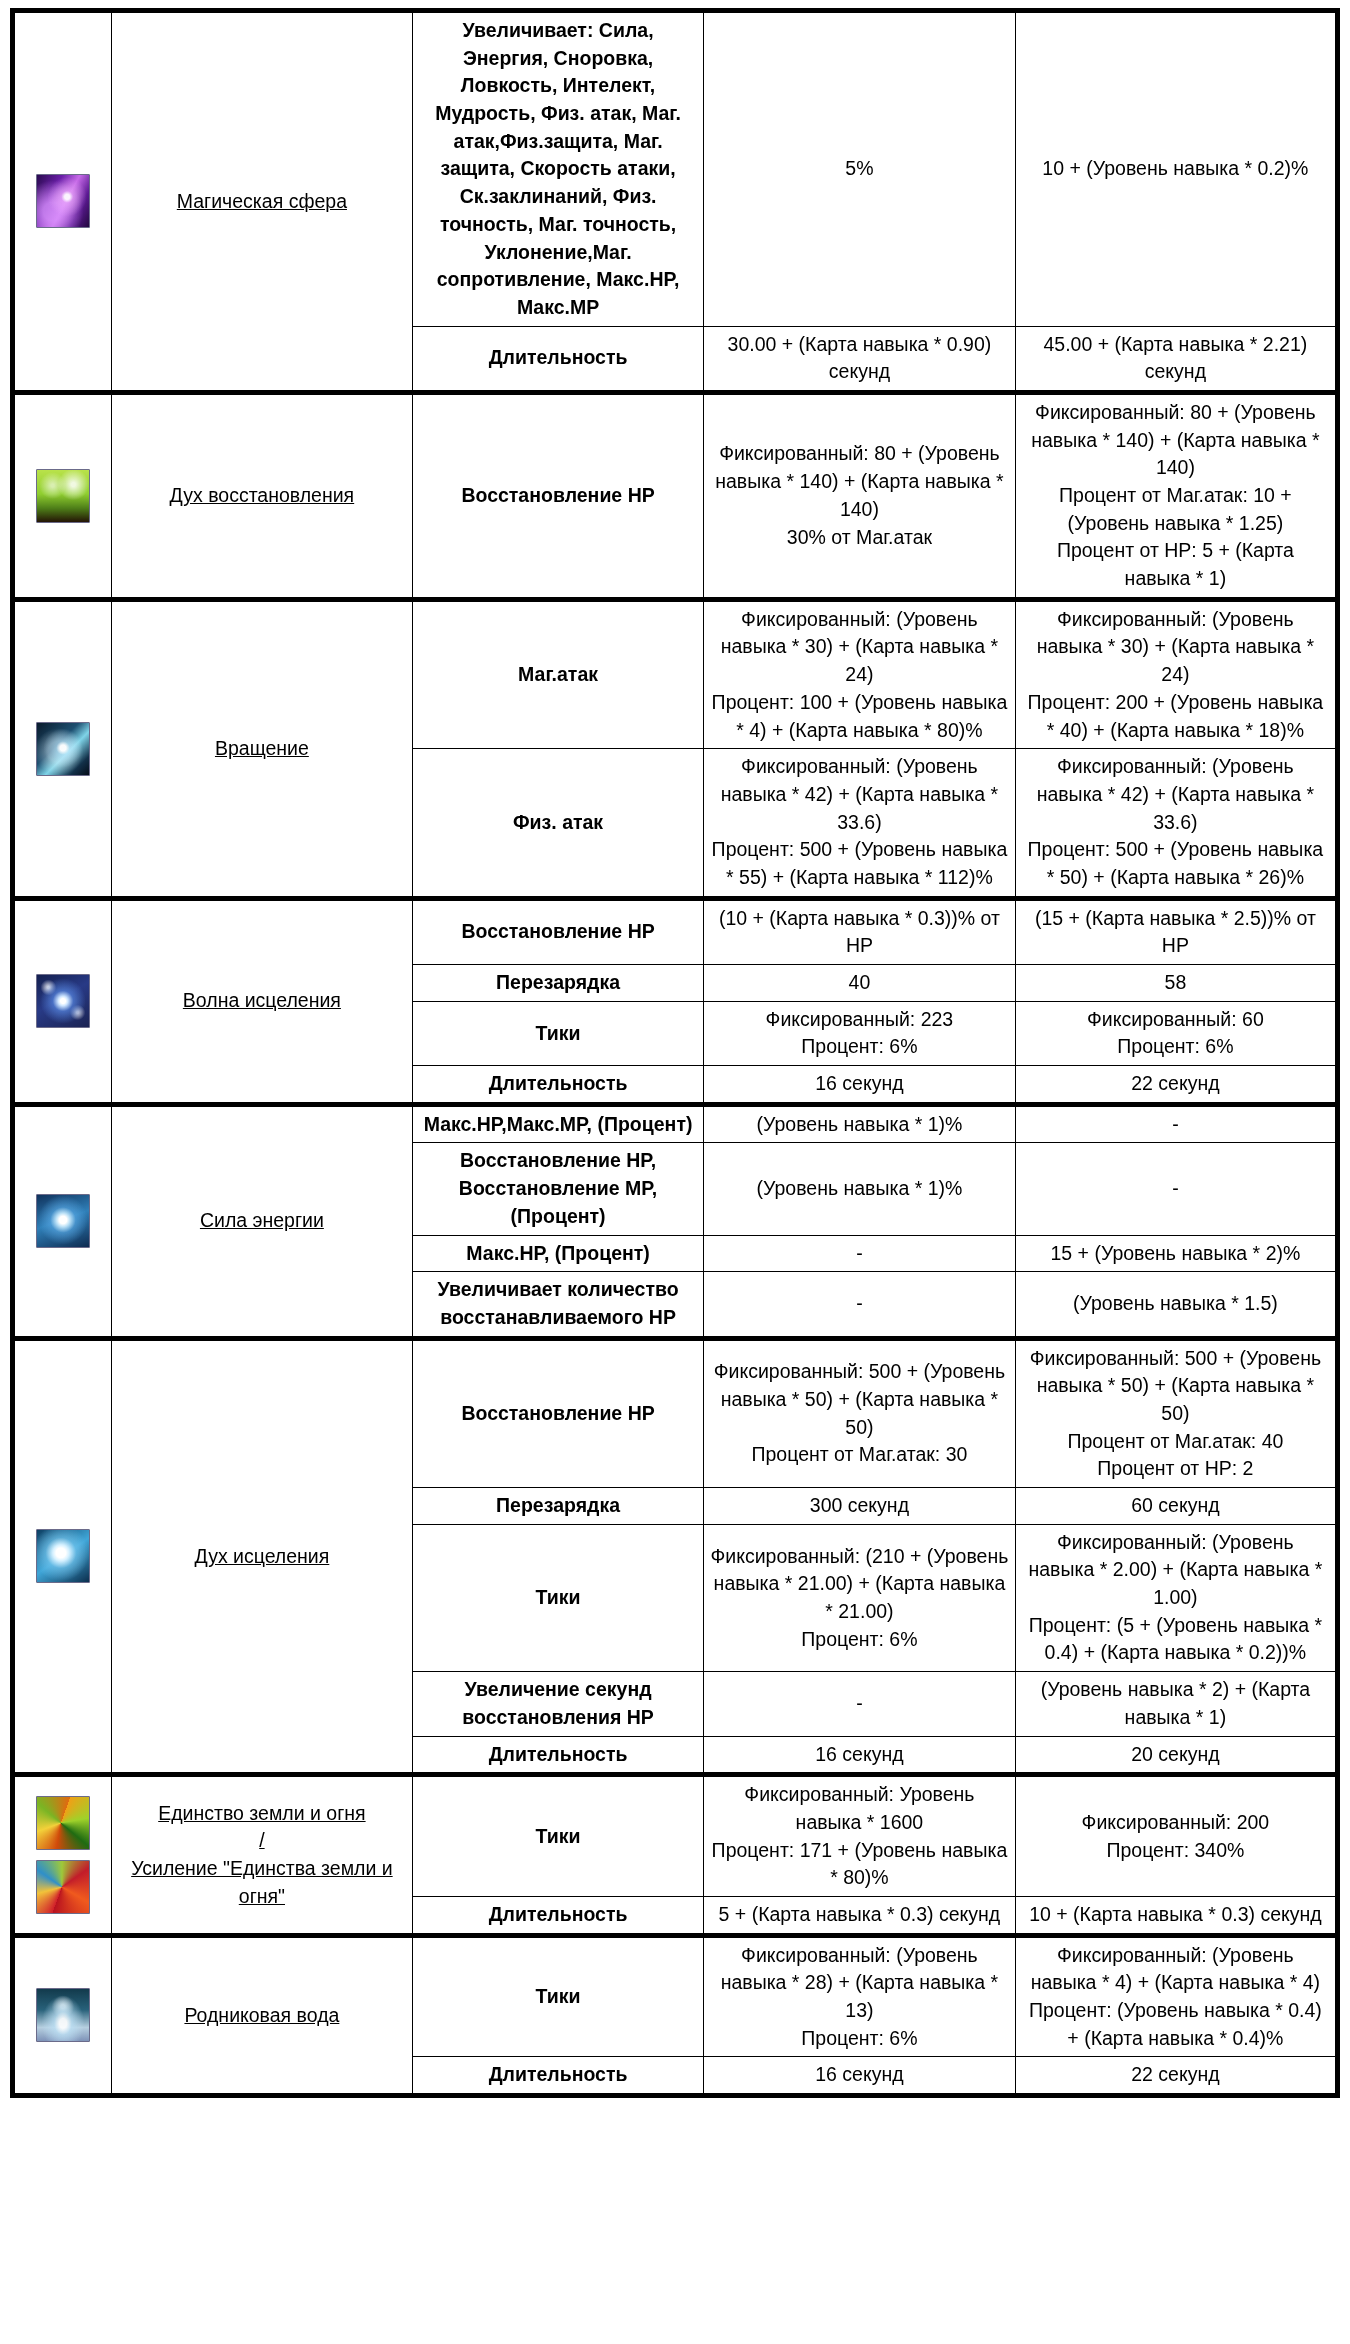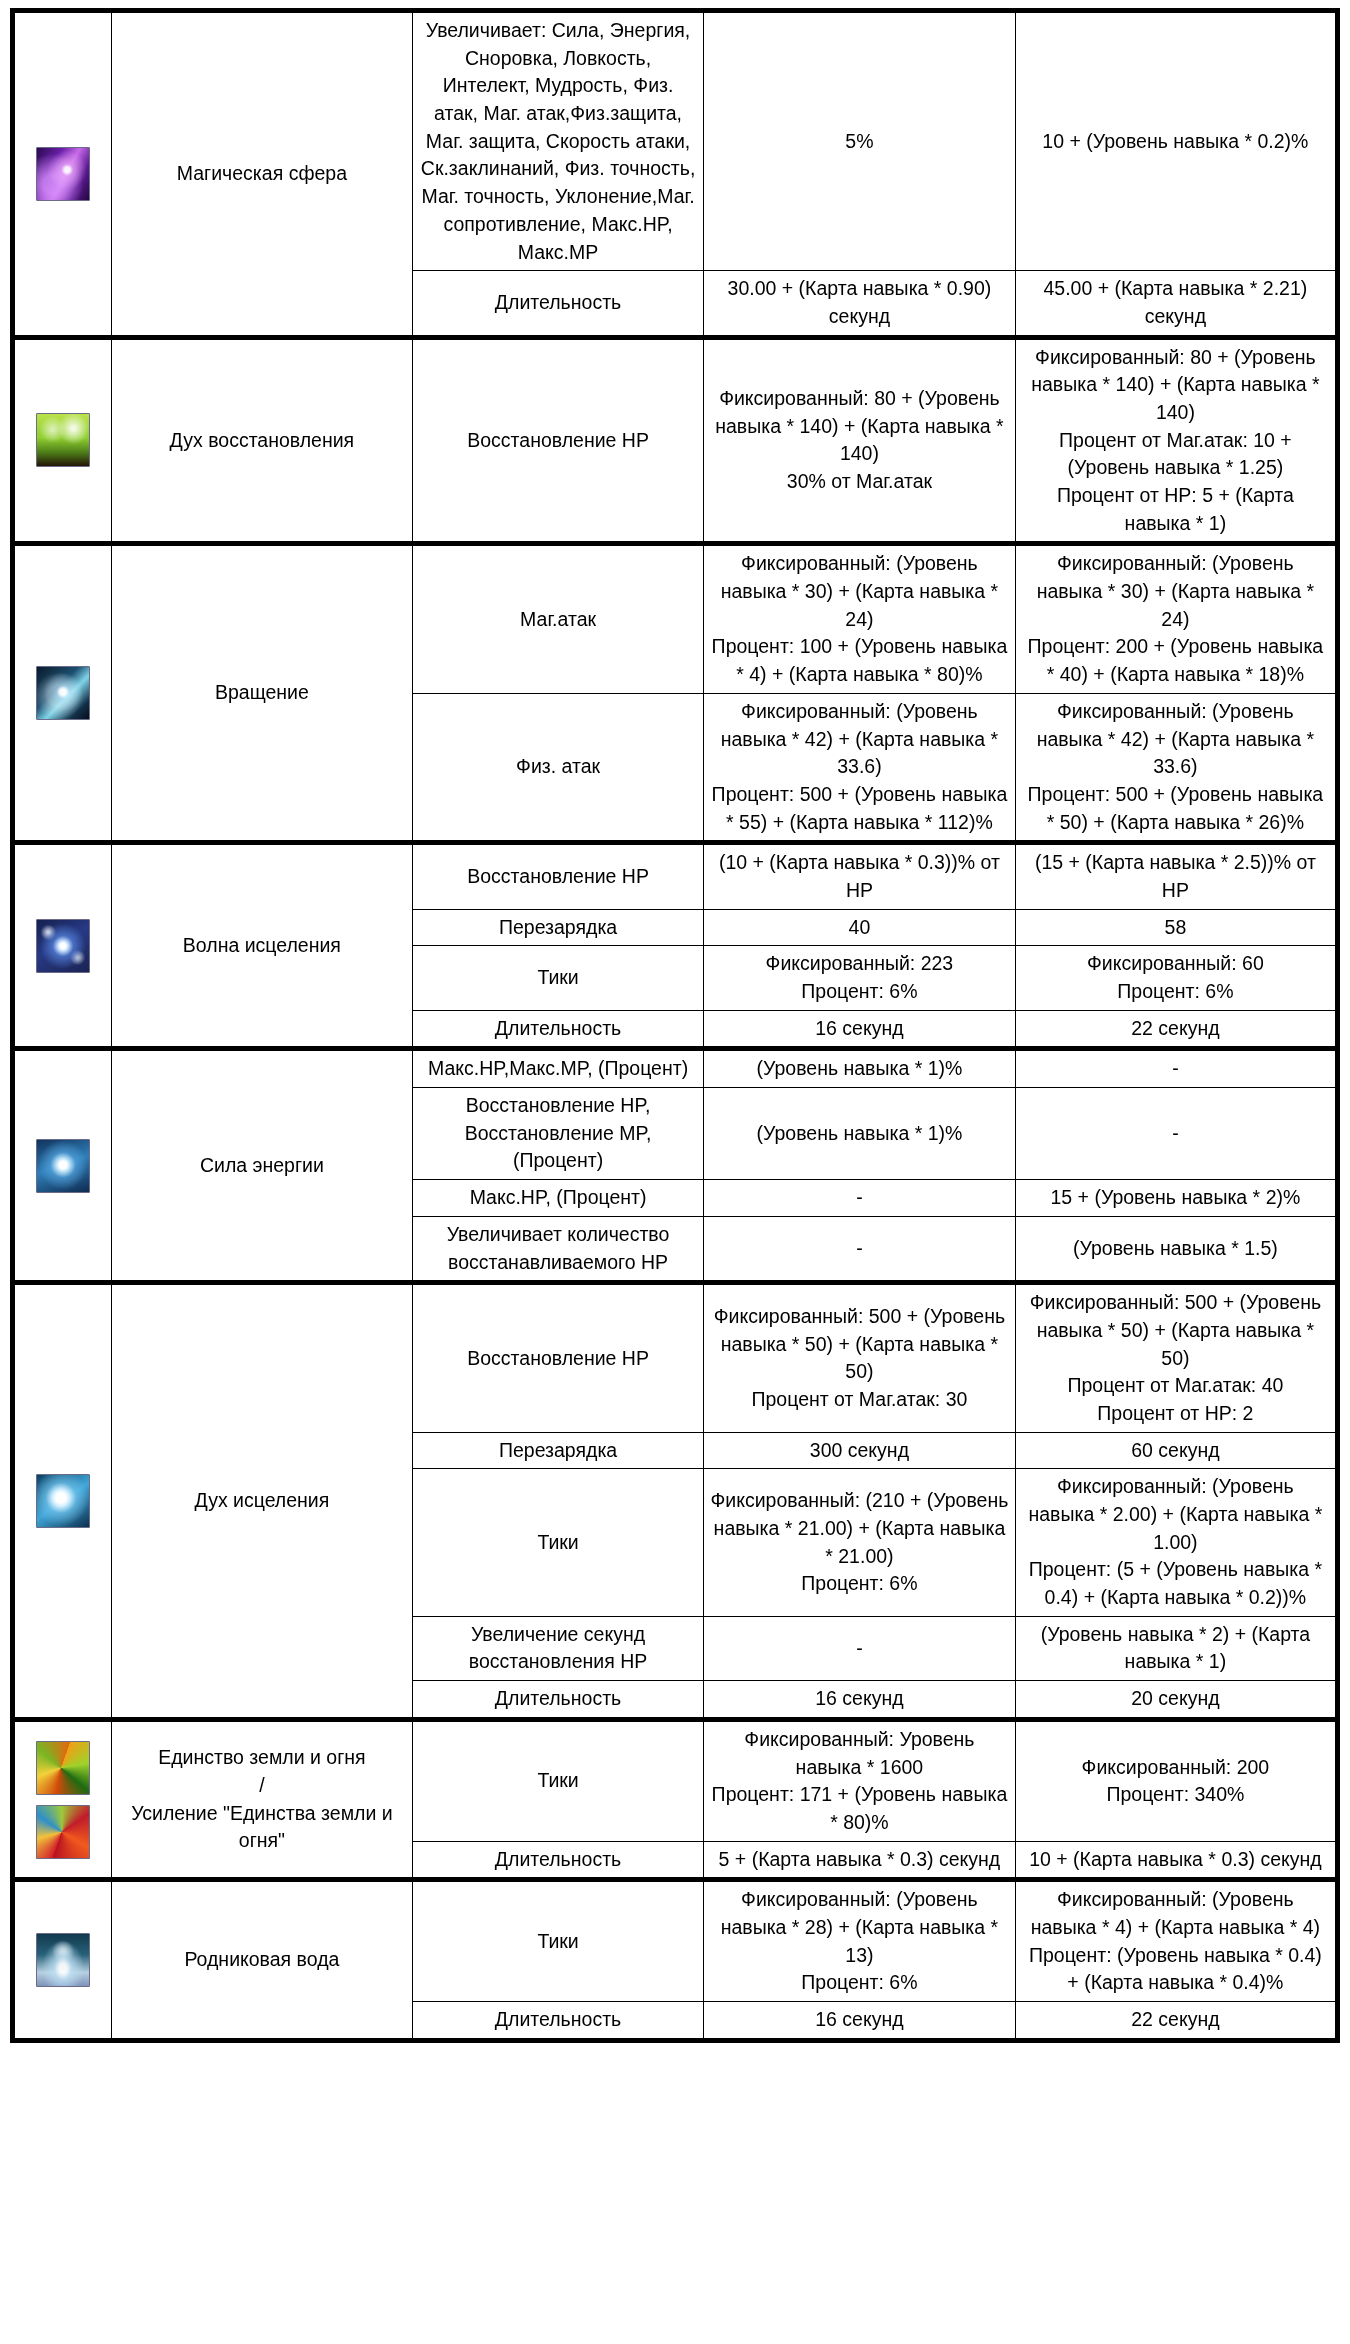--- a/index.html
+++ b/index.html
@@ -37,21 +37,21 @@
   col.c-name{width:290px;}
   col.c-attr{width:280px;}
   col.c-v1{width:300px;}
   col.c-v2{width:310px;}
 
   
   tr.block-start > td{border-top:5px solid #000;}
   td.icon-cell,td.name-cell{border-left:3px solid #000;border-right:3px solid #000;}
   td.icon-cell{border-left:3px solid #000;}
   td.v2-cell{border-right:3px solid #000;}
-  td.attr-cell{border-left:2px solid #000;}
+  td.attr-cell{border-left:2px solid #000;font-weight:bold;}
   td.v1-cell{border-left:2px solid #000;}
   td.v2-cell{border-left:2px solid #000;margin-left:23px;}
 
   .icon-cell{padding:6px 4px;}
   .icon-stack{display:flex;flex-direction:column;align-items:center;justify-content:center;gap:10px;}
   .sicon{
     width:54px;height:54px;
     border:1px solid #6b6b8a;
     box-sizing:border-box;
     display:block;
@@ -102,21 +102,21 @@
     background:
       conic-gradient(from 200deg at 48% 50%,#d01e2a 0deg,#f2c23a 55deg,#2f8fc9 105deg,#9ec93a 160deg,#c21c2a 215deg,#f05a1e 280deg,#b8121f 360deg),
       #20060a;
   }
   .ic-spring-water{
     background:
       radial-gradient(ellipse at 50% 66%, rgba(255,255,255,.9) 0 10%, rgba(190,225,245,.75) 24%, rgba(0,0,0,0) 58%),
       radial-gradient(circle at 50% 34%, rgba(255,255,255,.75) 0 5%, rgba(0,0,0,0) 26%),
       linear-gradient(180deg,#123a4c 0%,#28617a 40%,#b6cfe0 74%,#7e93b8 100%);
   }
-  .name-cell{font-size:20px;}
+  .name-cell{font-size:20px;text-decoration:underline;}
   .attr-cell{font-size:19px;}
   .dash{font-size:20px;}
 </style>
 </head>
 <body>
 
 <div class="sheet">
   <table class="skills">
     <colgroup>
       <col class="c-icon">

